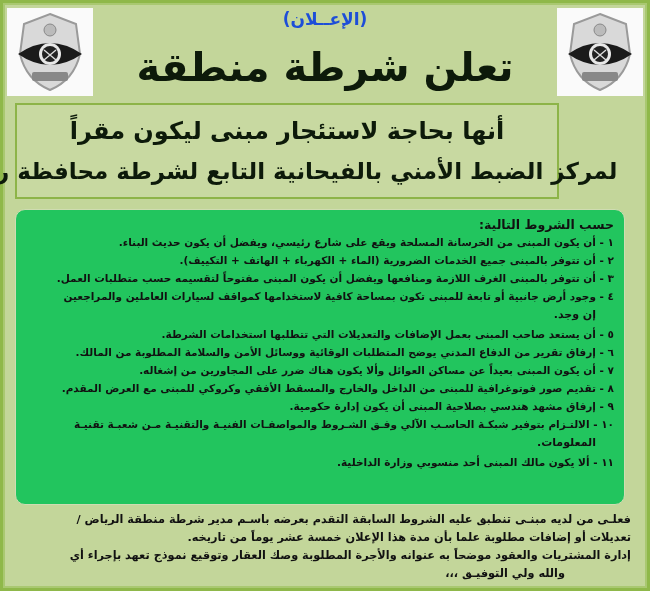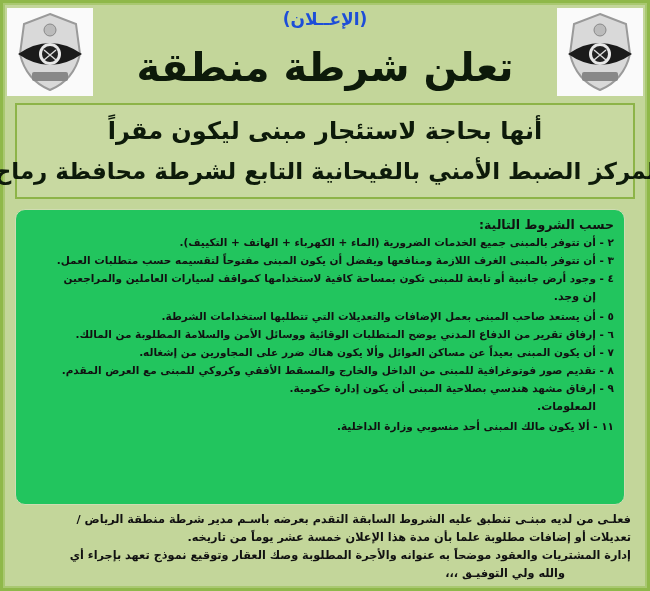--- a/index.html
+++ b/index.html
@@ -33,21 +33,21 @@
       font-size: 17px; color: #1d4ed8;
     }
     .head-title-big {
       position: absolute; top: 34px; left: 96px; right: 96px;
       text-align: center;
       font-family: "DejaVu Sans", sans-serif; font-weight: bold;
       font-size: 40px; color: #0d1a0a; letter-spacing: -1px;
       line-height: 56px;
     }
     .subtitle-box {
-      position: absolute; left: 10px; top: 98px; width: 620px; height: 96px;
+      position: absolute; left: 10px; top: 98px; width: 544px; height: 96px;
       border: 2px solid #8db448;
       background: #c8d9a1;
       display: flex; flex-direction: column; align-items: center; justify-content: center;
     }
     .subtitle-line {
       font-family: "DejaVu Sans", sans-serif; font-weight: bold;
       font-size: 24px; color: #0d1a0a; line-height: 40px; text-align: center;
       white-space: nowrap;
     }
     .subtitle-line.l2 { font-size: 23px; }
@@ -111,29 +111,31 @@
   </div>
 
   <div class="subtitle-box">
     <div class="subtitle-line">أنها بحاجة لاستئجار مبنى ليكون مقراً</div>
     <div class="subtitle-line l2">لمركز الضبط الأمني بالفيحانية التابع لشرطة محافظة رماح</div>
   </div>
 
   <div class="conditions">
     <div class="cond-title">حسب الشروط التالية:</div>
 
+    <div class="cond-item"><span>١ -</span> <span>أن يكون المبنى من الخرسانة المسلحة ويقع على شارع رئيسي، ويفضل أن يكون حديث البناء.</span></div>
     <div class="cond-item"><span>٢ -</span> <span>أن تتوفر بالمبنى جميع الخدمات الضرورية (الماء + الكهرباء + الهاتف + التكييف).</span></div>
     <div class="cond-item"><span>٣ -</span> <span>أن تتوفر بالمبنى الغرف اللازمة ومنافعها ويفضل أن يكون المبنى مفتوحاً لتقسيمه حسب متطلبات العمل.</span></div>
     <div class="cond-item"><span>٤ -</span> <span>وجود أرض جانبية أو تابعة للمبنى تكون بمساحة كافية لاستخدامها كمواقف لسيارات العاملين والمراجعين</span></div>
     <div class="cond-cont">إن وجد.</div>
     <div class="cond-item"><span>٥ -</span> <span>أن يستعد صاحب المبنى بعمل الإضافات والتعديلات التي تتطلبها استخدامات الشرطة.</span></div>
     <div class="cond-item"><span>٦ -</span> <span>إرفاق تقرير من الدفاع المدني يوضح المتطلبات الوقائية ووسائل الأمن والسلامة المطلوبة من المالك.</span></div>
     <div class="cond-item"><span>٧ -</span> <span>أن يكون المبنى بعيداً عن مساكن العوائل وألا يكون هناك ضرر على المجاورين من إشغاله.</span></div>
     <div class="cond-item"><span>٨ -</span> <span>تقديم صور فوتوغرافية للمبنى من الداخل والخارج والمسقط الأفقي وكروكي للمبنى مع العرض المقدم.</span></div>
     <div class="cond-item"><span>٩ -</span> <span>إرفاق مشهد هندسي بصلاحية المبنى أن يكون إدارة حكومية.</span></div>
+    <div class="cond-item"><span>١٠ -</span> <span>الالتـزام بتوفير شبكـة الحاسـب الآلي وفـق الشـروط والمواصفـات الفنيـة والتقنيـة مـن شعبـة تقنيـة</span></div>
     <div class="cond-cont">المعلومات.</div>
     <div class="cond-item"><span>١١ -</span> <span>ألا يكون مالك المبنى أحد منسوبي وزارة الداخلية.</span></div>
   </div>
 
   <div class="closing">
     <div class="closing-line">فعلـى من لديه مبنـى تنطبق عليه الشروط السابقة التقدم بعرضه باسـم مدير شرطة منطقة الرياض /</div>
     <div class="closing-line">تعديلات أو إضافات مطلوبة علما بأن مدة هذا الإعلان خمسة عشر يوماً من تاريخه.</div>
     <div class="closing-line">إدارة المشتريات والعقود موضحاً به عنوانه والأجرة المطلوبة وصك العقار وتوقيع نموذج تعهد بإجراء أي</div>
     <div class="closing-line sign">والله ولي التوفيـق ،،،</div>
   </div>

